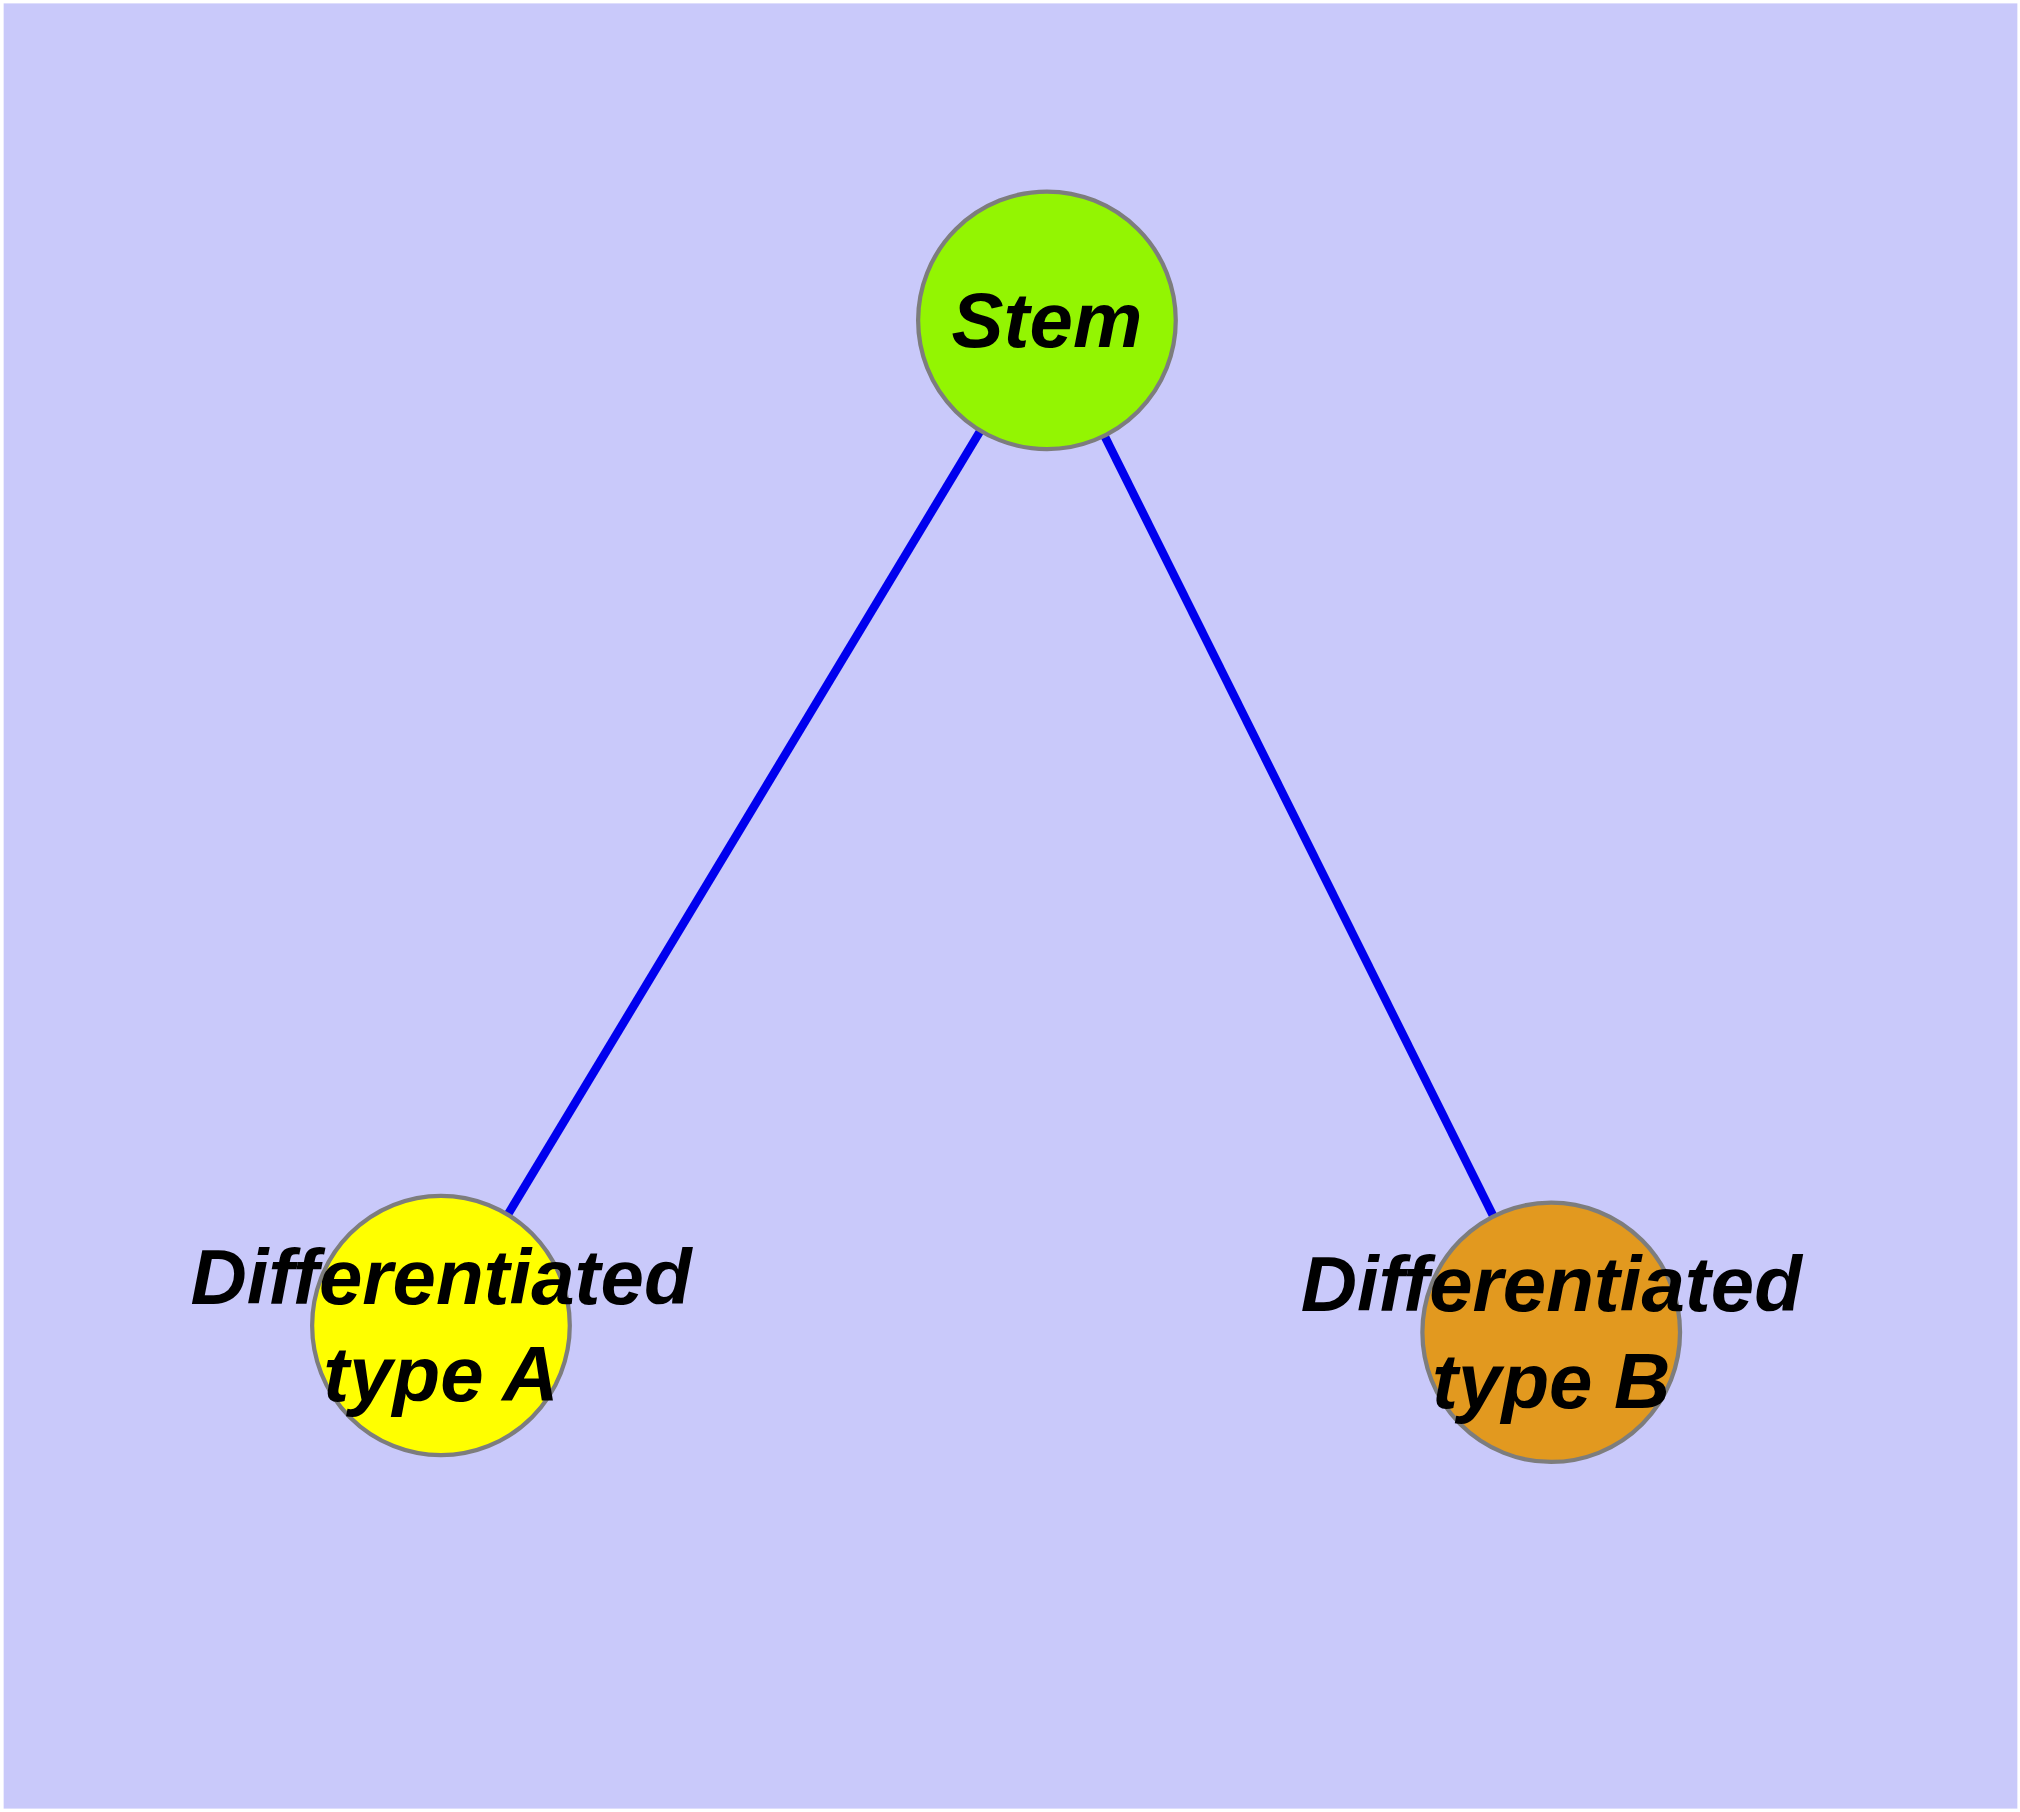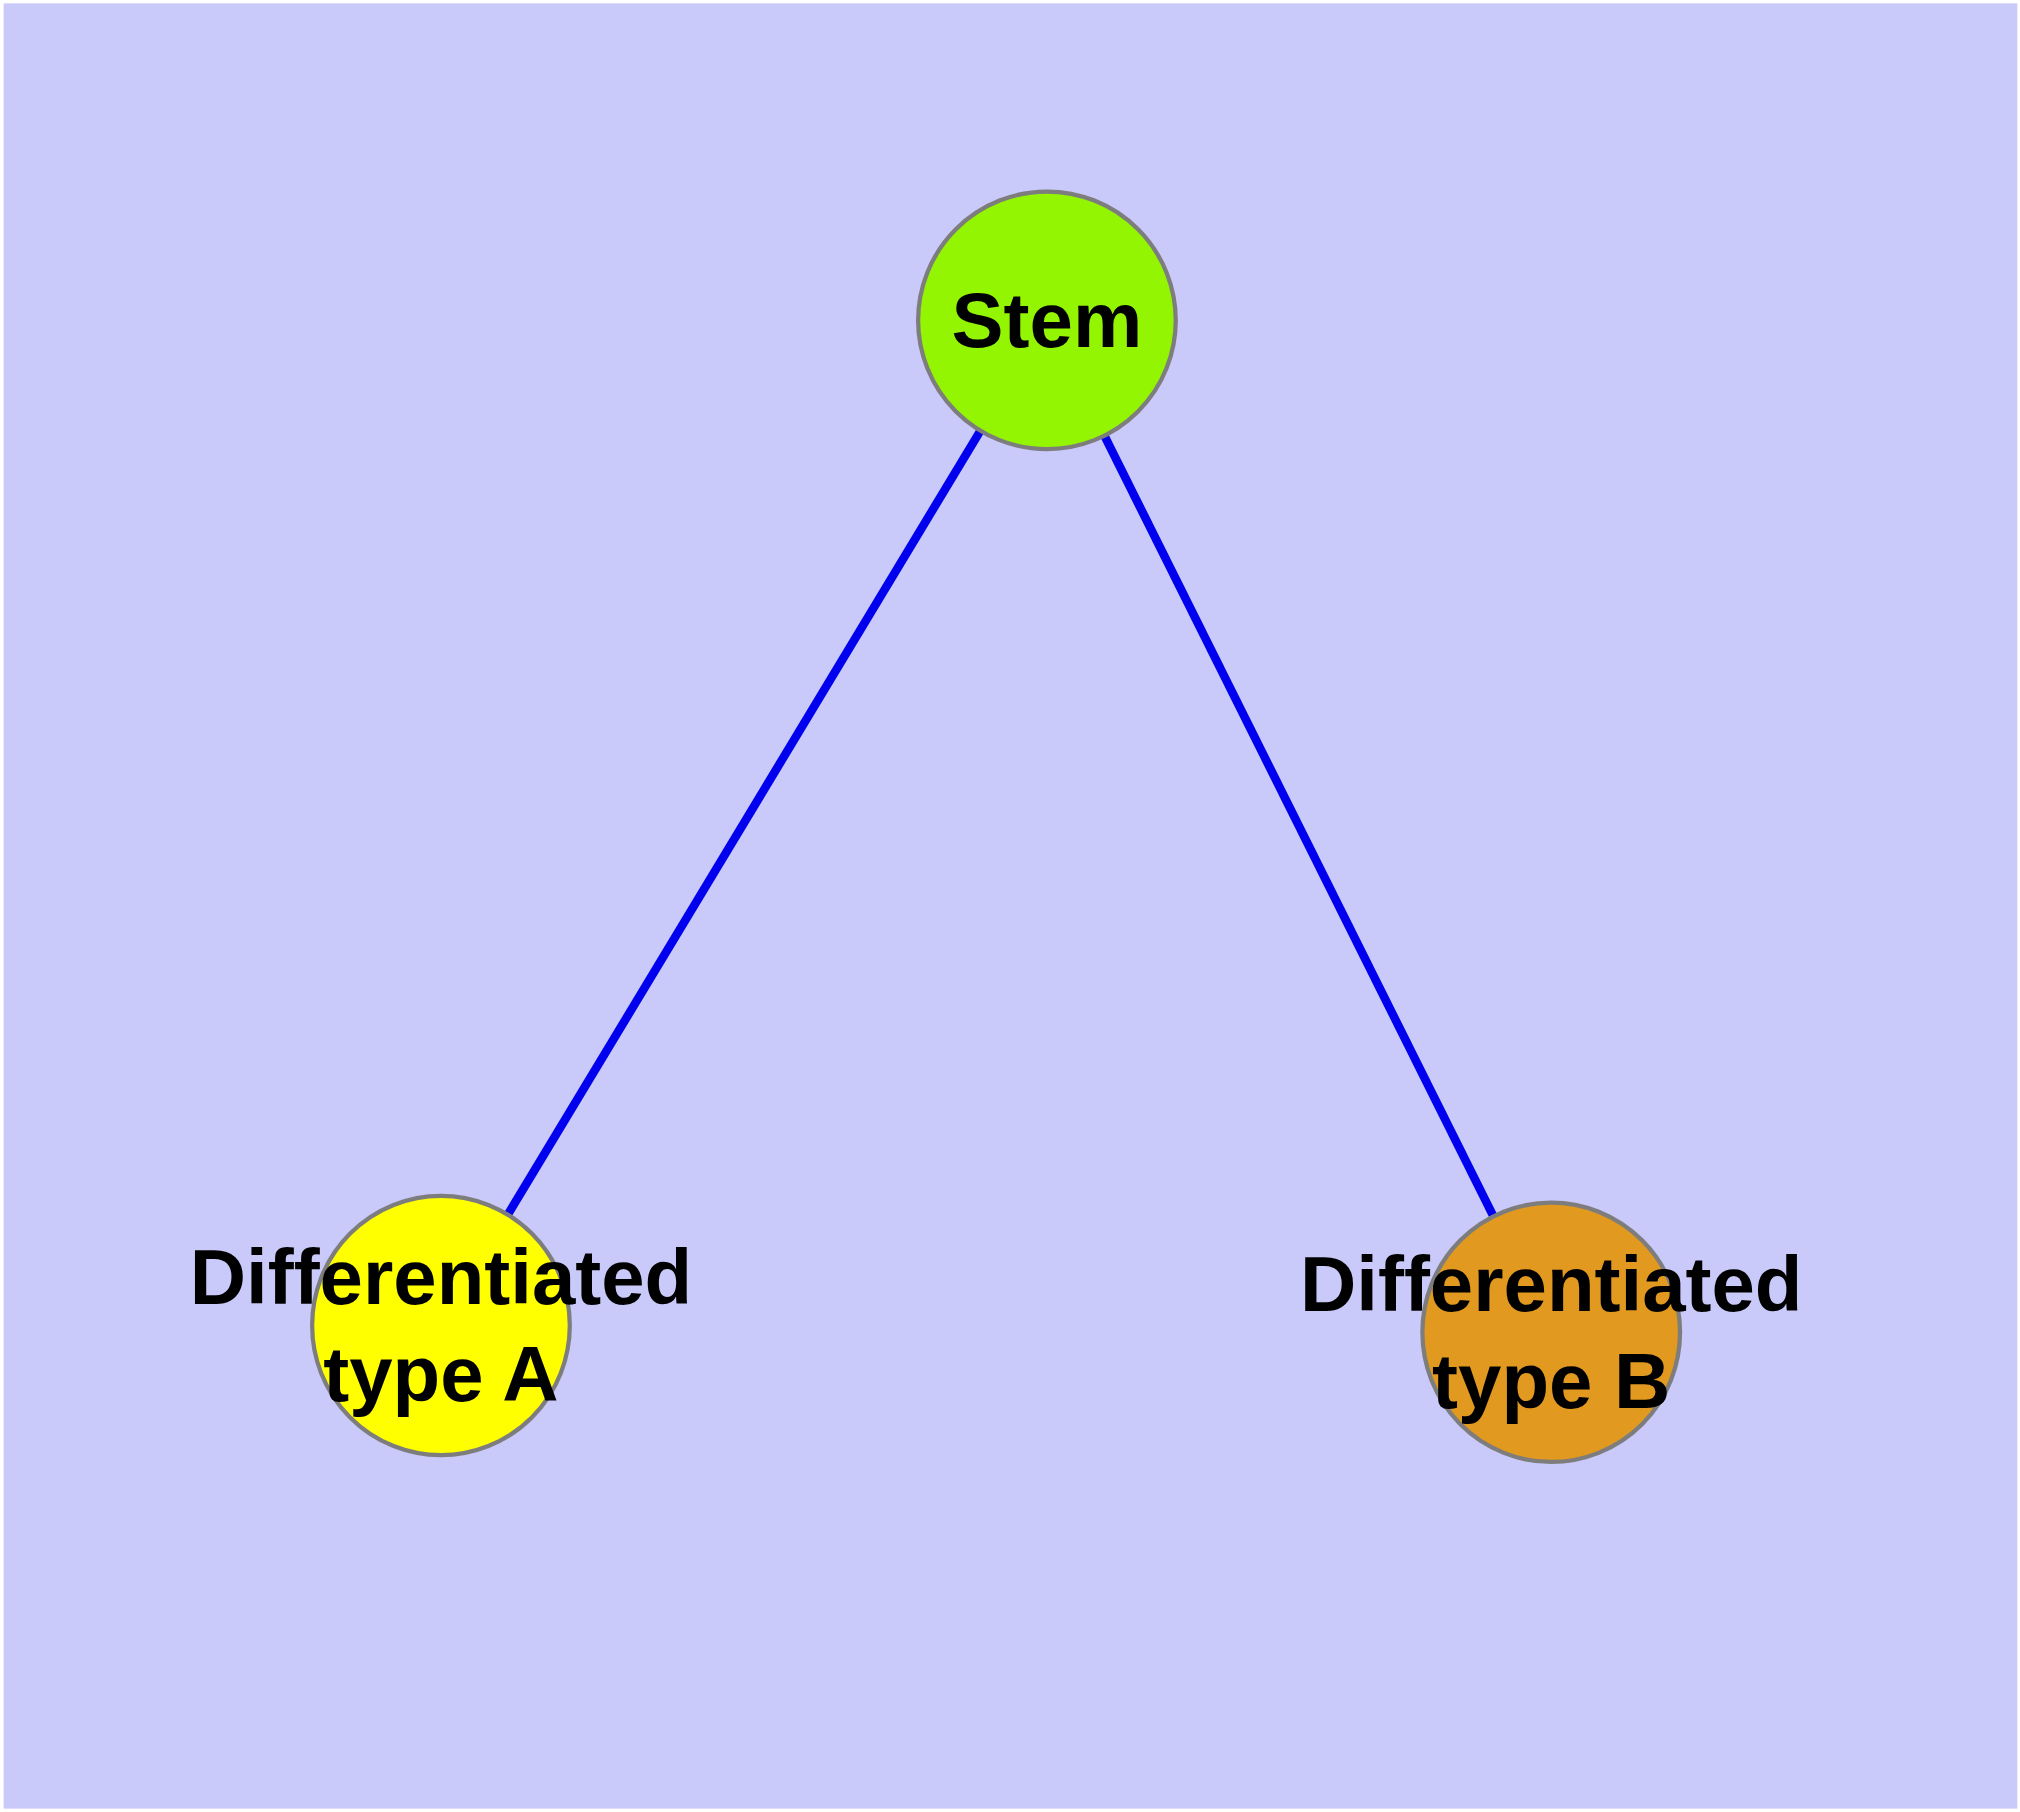--- a/index.html
+++ b/index.html
@@ -8,20 +8,21 @@
     background: #ffffff;
     width: 2021px;
     height: 1812px;
     overflow: hidden;
     font-family: "Liberation Sans", "DejaVu Sans", sans-serif;
   }
   .stage {
     position: relative;
     width: 2021px;
     height: 1812px;
+    font-style: italic;
   }
   svg text {
     font-family: "Liberation Sans", "DejaVu Sans", sans-serif;
     font-weight: bold;
   }
 </style>
 </head>
 <body>
 
 <div class="stage">

